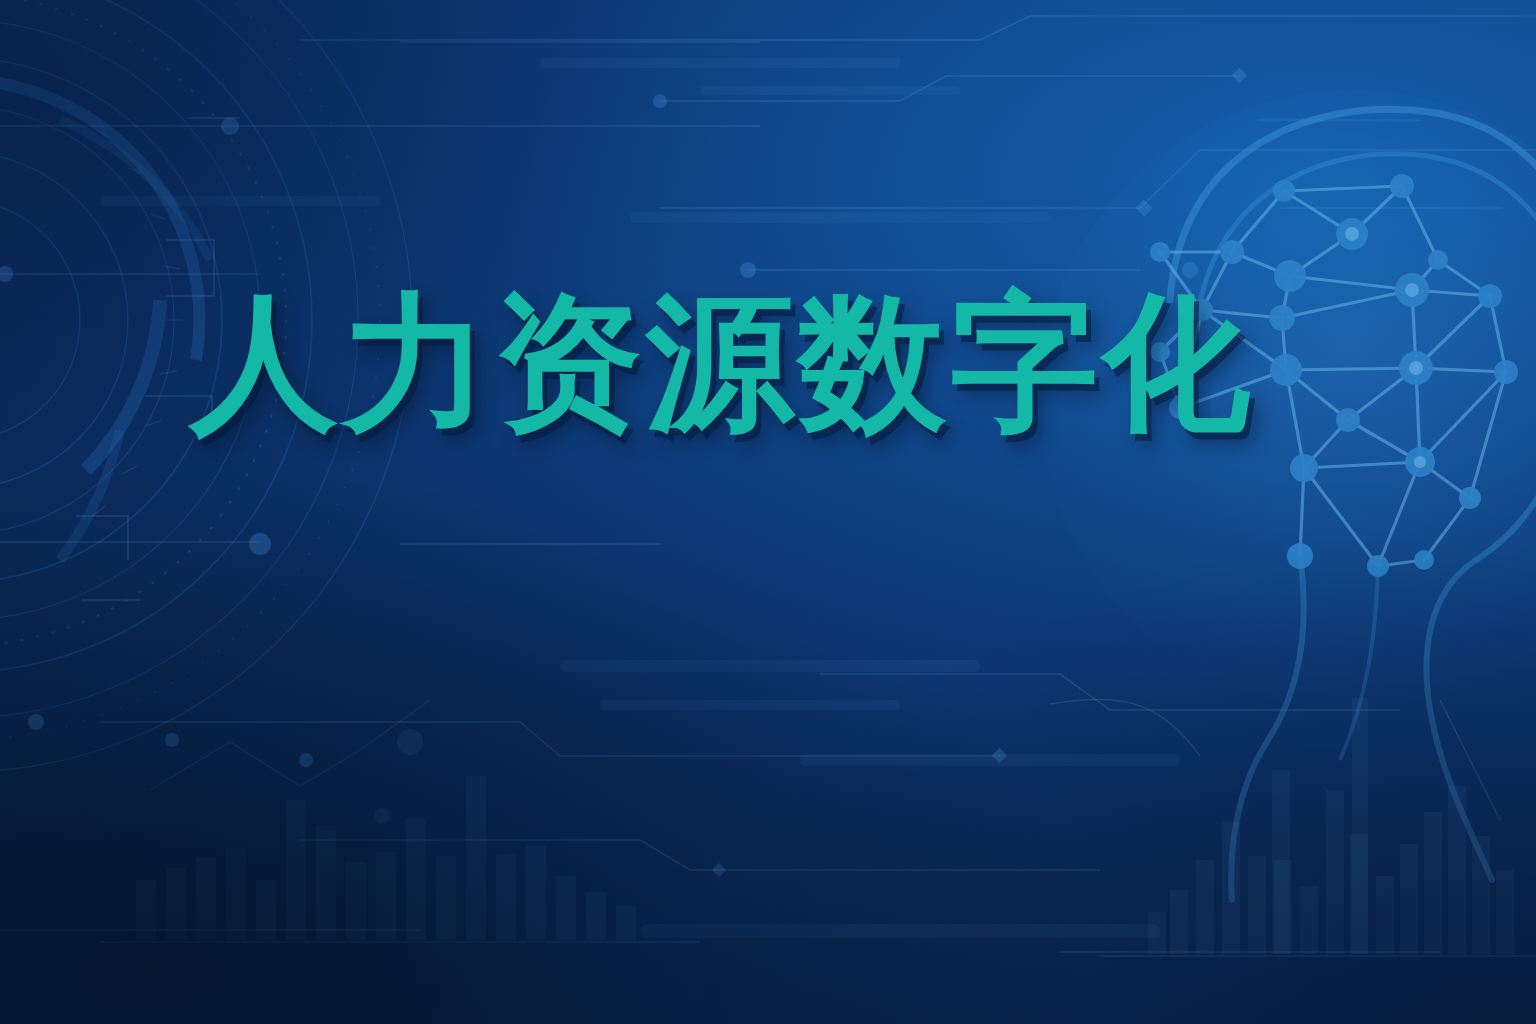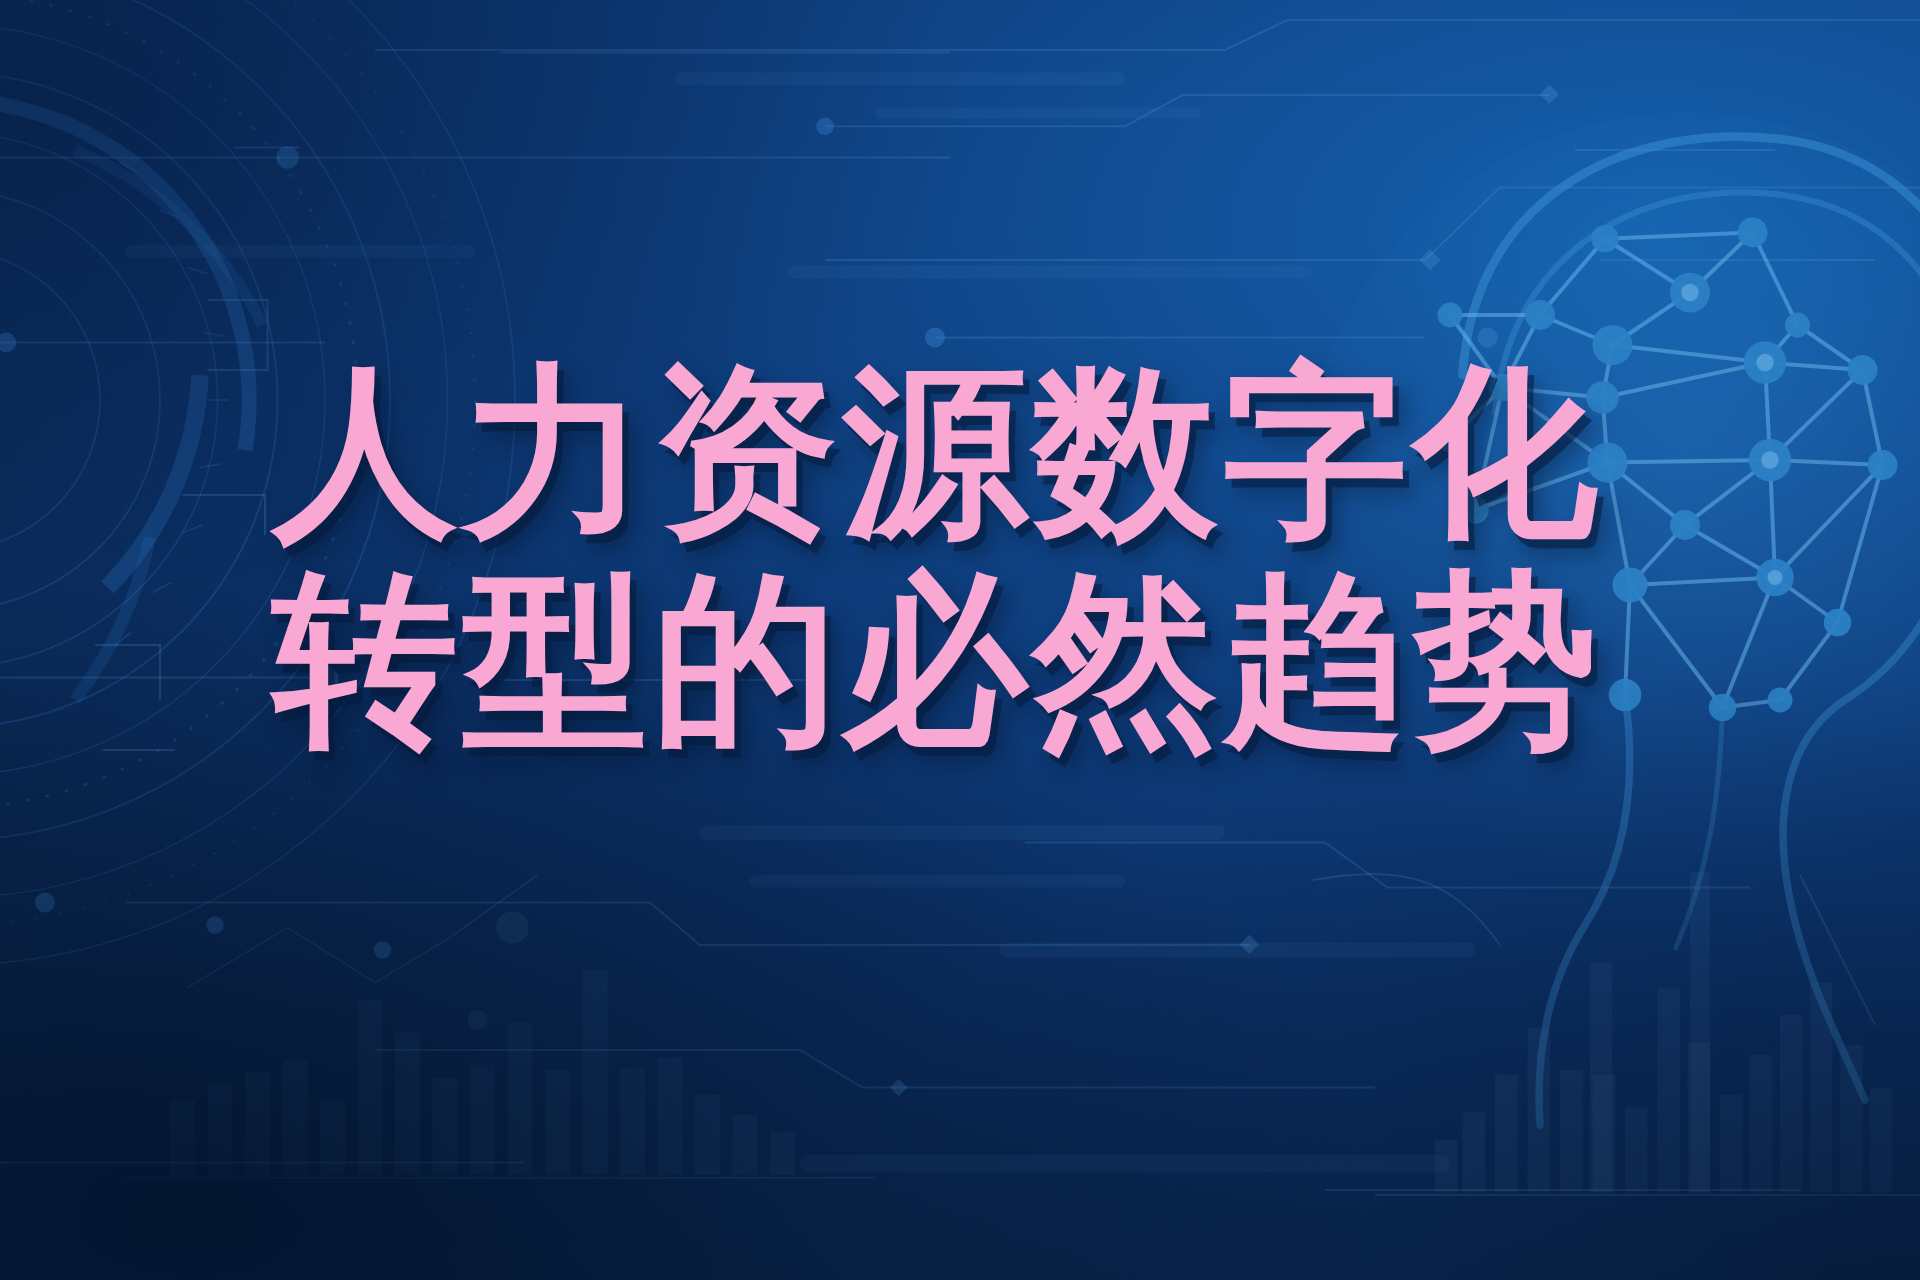--- a/index.html
+++ b/index.html
@@ -26,30 +26,29 @@
       radial-gradient(80% 70% at 2% 8%, rgba(4,22,52,.45) 0%, rgba(4,22,52,0) 60%);
   }
   .layer{position:absolute;inset:0;}
   .layer svg{position:absolute;inset:0;width:1536px;height:1024px;display:block;}
 
   
   .title-block{
     position:absolute;left:190px;top:286px;width:1120px;
   }
   .title-line{
-    color:#f9a8d4;
+    color:#14b8a6;
     font-weight:700;
     font-size:148px;
     line-height:154px;
     letter-spacing:4px;
     white-space:nowrap;
     text-shadow:
       5px 7px 0 rgba(5,26,58,.55),
       9px 12px 18px rgba(3,17,40,.42);
-    text-align: center;
   }
   .title-line.l2{margin-top:12px;}
 </style>
 </head>
 <body>
 
 <div class="stage">
 
   <div class="bg-base"></div>
 
@@ -322,16 +321,15 @@
         <circle cx="1416" cy="368" r="7"></circle>
         <circle cx="1420" cy="462" r="6"></circle>
       </g>
     </svg>
   </div>
 
   <div class="bg-vig"></div>
 
   <div class="title-block">
     <div class="title-line l1">人力资源数字化</div>
-    <div class="title-line l2">转型的必然趋势</div>
   </div>
 
 </div>
 
 </body></html>

